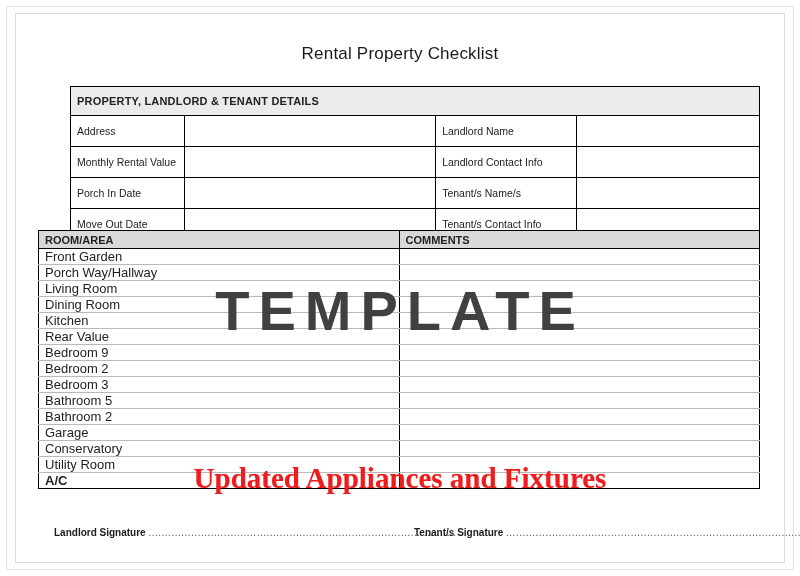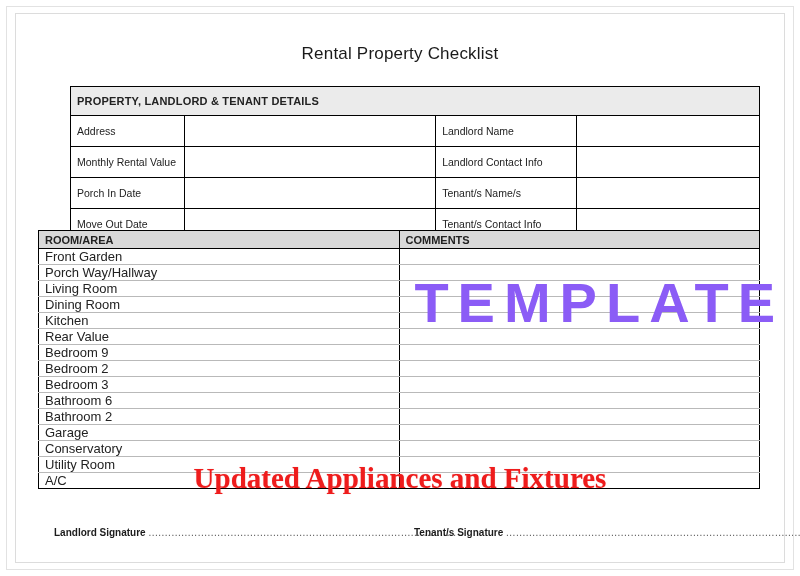--- a/index.html
+++ b/index.html
@@ -109,20 +109,21 @@
   table.rooms tr.hdr td {
     background: #d9d9d9;
     font-weight: bold;
     font-size: 11px;
     height: 17px;
     border-bottom: 1px solid #000;
     border-top: 1px solid #000;
   }
   table.rooms tr:last-child td {
     border-bottom: 1px solid #000;
+    font-weight: bold;
   }
   .c-room    { width: 50%; }
   .c-comment { width: 50%; }
 
   
   .sigs {
     position: absolute;
     left: 38px;
     top: 513px;
     width: 700px;
@@ -140,25 +141,25 @@
     letter-spacing: 0.5px;
   }
   .sig-landlord { left: 0; }
   .sig-tenant   { left: 360px; }
 
   
   .watermark {
     position: absolute;
     left: 0;
     right: 0;
-    top: 256px;
-    text-align: right;
+    top: 264px;
+    text-align: center;
     font-size: 56px;
     font-weight: bold;
-    color: #8b5cf6;
+    color: #404040;
     letter-spacing: 9px;
     pointer-events: none;
     user-select: none;
     font-family: "Liberation Sans", sans-serif;
   }
 
   
   .annotation {
     position: absolute;
     left: 0;
@@ -263,21 +264,21 @@
           </tr>
           <tr>
             <td>Bedroom 2</td>
             <td></td>
           </tr>
           <tr>
             <td>Bedroom 3</td>
             <td></td>
           </tr>
           <tr>
-            <td>Bathroom 6</td>
+            <td>Bathroom 5</td>
             <td></td>
           </tr>
           <tr>
             <td>Bathroom 2</td>
             <td></td>
           </tr>
           <tr>
             <td>Garage</td>
             <td></td>
           </tr>

